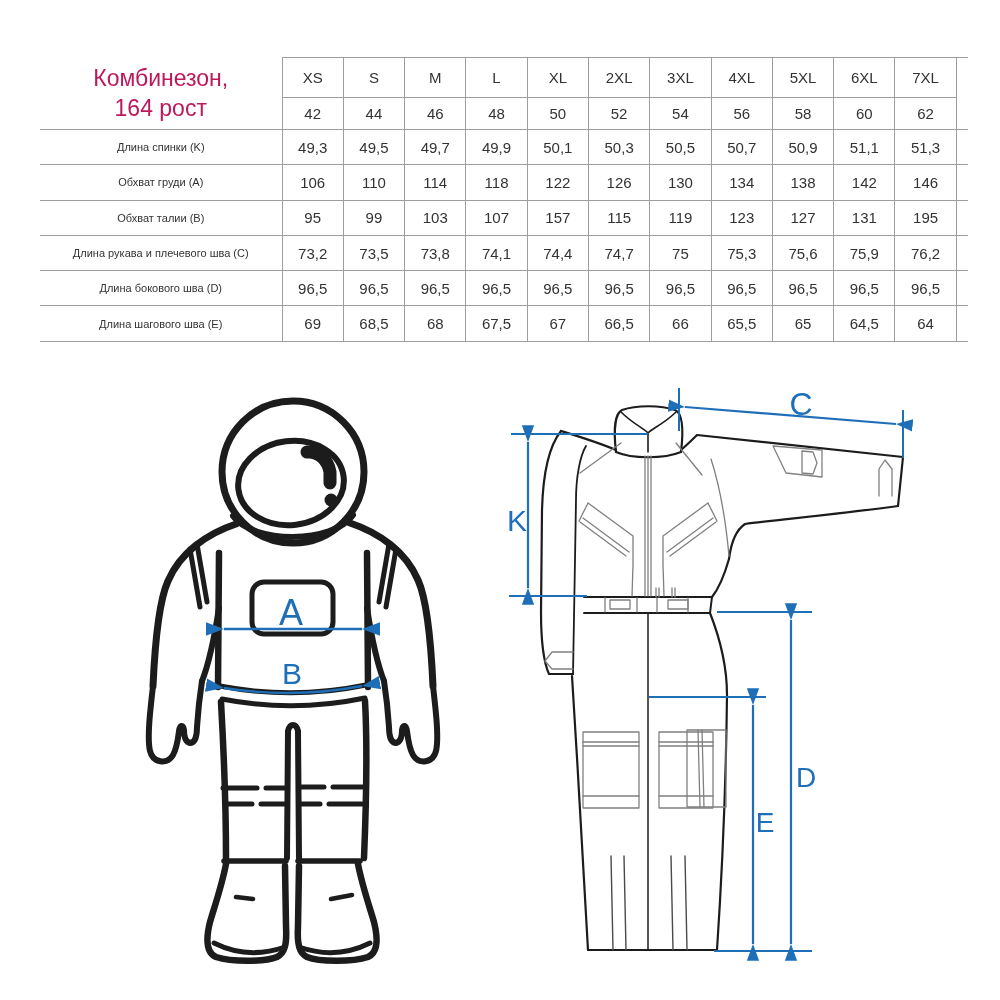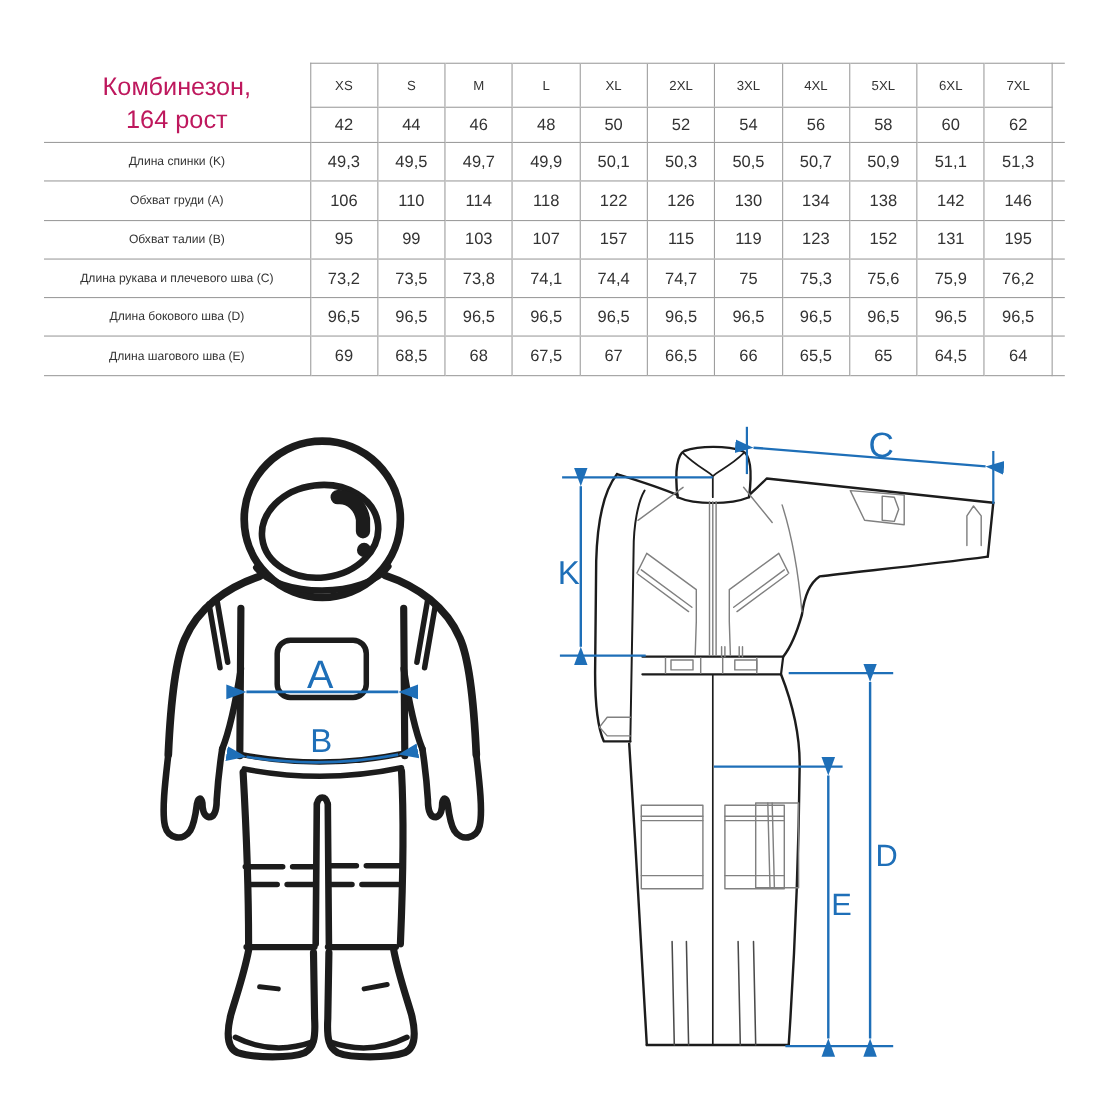--- a/index.html
+++ b/index.html
@@ -24,21 +24,21 @@
   #size-table td,#size-table th{padding:0;text-align:center;font-weight:normal;vertical-align:middle;}
   tr.h1{height:40px;} tr.h2{height:32px;} tr.data{height:35.3px;}
   .title-cell{
     text-align:right;padding-right:14px;font-size:23px;color:#be185d;line-height:1.32;
     border-bottom:1px solid var(--line);
   }
   th.size{
     border-top:1px solid var(--line);
     border-left:1px solid var(--line);
     border-bottom:1px solid var(--line);
-    font-size:12px;
+    font-size:15px;
   }
   td.num{border-left:1px solid var(--line);border-bottom:1px solid var(--line);}
   td.val{border-left:1px solid var(--line);border-bottom:1px solid var(--line);}
   th.size.last,td.num.last,td.val.last{border-right:1px solid var(--line);}
   td.rowlabel{
     border-bottom:1px solid var(--line);
     text-align:right;padding-right:13px;font-size:11px;white-space:nowrap;
   }
   td.stub{border-bottom:1px solid var(--line);}
   td.stub.hstub{border-top:1px solid var(--line);}
@@ -130,21 +130,21 @@
       <tr class="data">
         <td class="rowlabel">Обхват талии (B)</td>
         <td class="val">95</td>
         <td class="val">99</td>
         <td class="val">103</td>
         <td class="val">107</td>
         <td class="val">157</td>
         <td class="val">115</td>
         <td class="val">119</td>
         <td class="val">123</td>
-        <td class="val">152</td>
+        <td class="val">127</td>
         <td class="val">131</td>
         <td class="val last">195</td>
         <td class="stub"></td>
       </tr>
       <tr class="data">
         <td class="rowlabel">Длина рукава и плечевого шва (C)</td>
         <td class="val">73,2</td>
         <td class="val">73,5</td>
         <td class="val">73,8</td>
         <td class="val">74,1</td>

